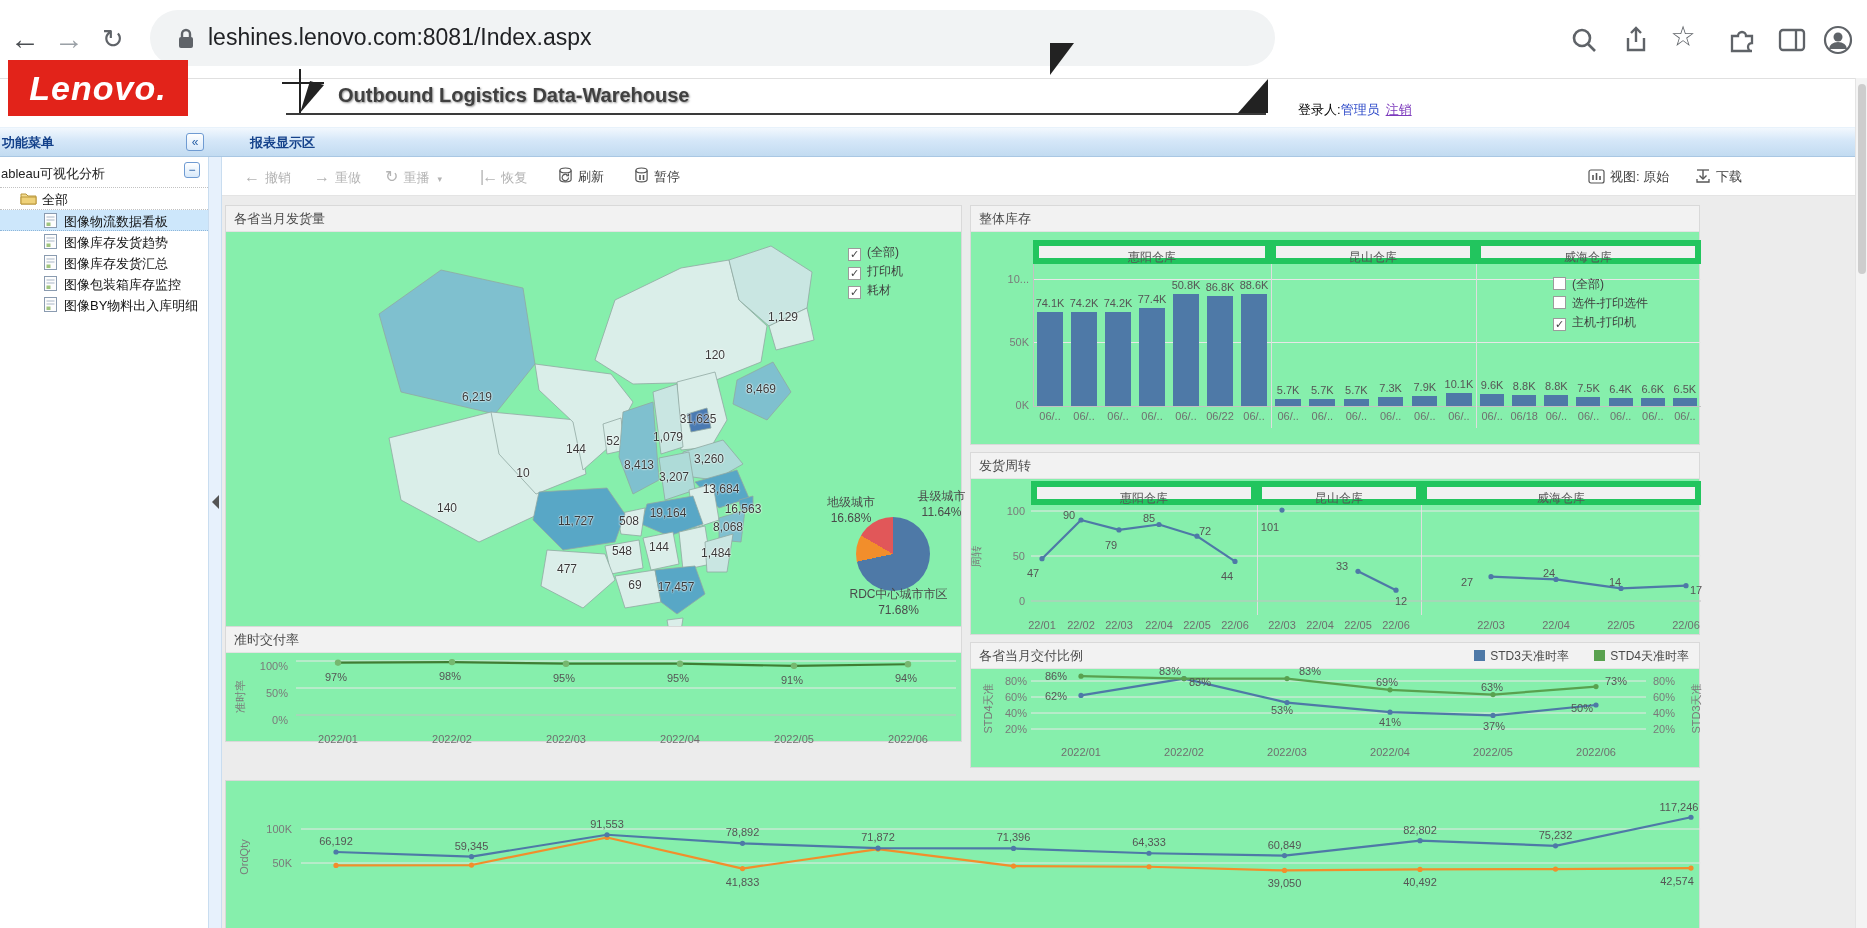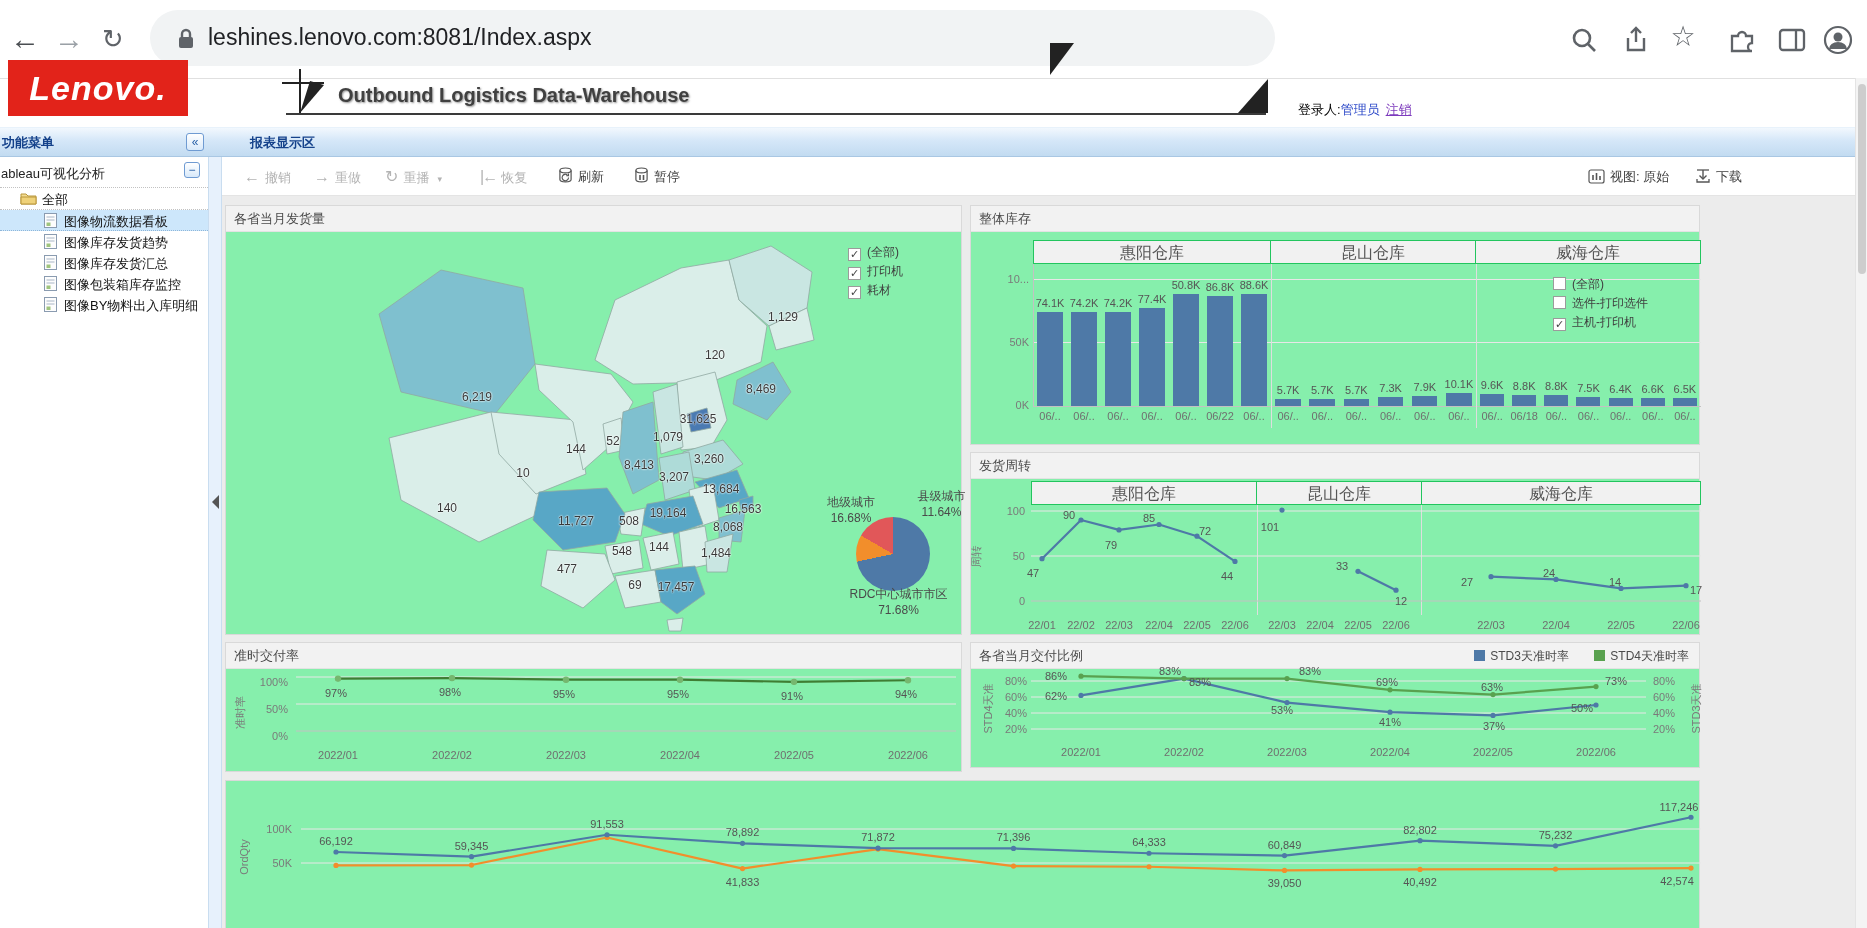--- a/index.html
+++ b/index.html
@@ -48,21 +48,21 @@
   .tbi svg{vertical-align:-3px;margin-right:5px;}
   .tbarrow{font-size:16px;margin-right:5px;}
   
   #dash{position:absolute;left:222px;top:196px;width:1645px;height:732px;background:#ececec;}
   .panel{position:absolute;background:#86efac;border:1px solid #d9d9d9;box-sizing:border-box;}
   .ptitle{position:absolute;left:0;top:0;right:0;height:26px;background:#f2f2f2;border-bottom:1px solid #e3e3e3;font-size:13px;color:#4a4a4a;line-height:26px;padding-left:8px;box-sizing:border-box;}
   .legend{position:absolute;right:10px;top:0;height:26px;line-height:26px;font-size:12px;color:#4a4a4a;}
   .legend .sq{display:inline-block;width:11px;height:11px;margin:0 5px 0 22px;vertical-align:-1px;}
   .ytick{position:absolute;font-size:11px;color:#7a7a7a;text-align:right;}
   .rot{position:absolute;font-size:11px;color:#7a7a7a;transform:rotate(-90deg);transform-origin:center;white-space:nowrap;}
-  .hdrcell{position:absolute;height:24px;background:#f1f1f1;border:1px solid #22c55e;box-sizing:border-box;font-size:16px;color:#565656;text-align:center;line-height:23px;}
+  .hdrcell{position:absolute;height:24px;background:#f1f1f1;border:6px solid #22c55e;box-sizing:border-box;font-size:12px;color:#565656;text-align:center;line-height:23px;}
   .gline{position:absolute;background:#e7e7e7;}
   .axline{position:absolute;background:#c2c2c2;}
   .colsep{position:absolute;background:#dedede;}
   .xlab{position:absolute;font-size:11px;color:#6f6f6f;text-align:center;white-space:nowrap;overflow:hidden;}
   .bar{position:absolute;background:#4e79a7;}
   .blab{position:absolute;font-size:11px;color:#555;text-align:center;white-space:nowrap;}
   .cbrow{position:absolute;height:17px;font-size:12px;color:#3f3f3f;white-space:nowrap;cursor:pointer;}
   .cbbox{display:inline-block;width:13px;height:13px;background:#fff;border:1px solid #9b9b9b;box-sizing:border-box;vertical-align:-2px;margin-right:6px;text-align:center;line-height:11px;font-size:11px;color:#444;}
   .maplab{position:absolute;font-size:12px;color:#3a3a3a;text-shadow:0 0 2px #fff,0 0 2px #fff;white-space:nowrap;transform:translateX(-50%);}
   .pielab{position:absolute;text-align:center;font-size:12px;color:#4a4a4a;line-height:16px;}
@@ -447,21 +447,21 @@
         <span class="xlab" style="left: 331px; top: 166px; width: 36px;">22/04</span>
         <span class="xlab" style="left: 369px; top: 166px; width: 36px;">22/05</span>
         <span class="xlab" style="left: 407px; top: 166px; width: 36px;">22/06</span>
         <span class="xlab" style="left: 502px; top: 166px; width: 36px;">22/03</span>
         <span class="xlab" style="left: 567px; top: 166px; width: 36px;">22/04</span>
         <span class="xlab" style="left: 632px; top: 166px; width: 36px;">22/05</span>
         <span class="xlab" style="left: 697px; top: 166px; width: 36px;">22/06</span>
       </div>
   </div>
 
-  <div class="panel" id="pD" style="left:225px;top:642px;width:737px;height:130px;text-decoration:underline;">
+  <div class="panel" id="pD" style="left:225px;top:626px;width:737px;height:116px;text-decoration:underline;">
     <div class="ptitle">准时交付率</div>
     <span class="ytick" style="left:24px;top:33px;width:38px;">100%</span>
     <span class="ytick" style="left:24px;top:60px;width:38px;">50%</span>
     <span class="ytick" style="left:24px;top:87px;width:38px;">0%</span>
     <span class="rot" style="left:-2px;top:62px;">准时率</span>
     <svg class="chart" id="otsvg" style="left:70px;top:30px;" width="660" height="70">
         <line x1="0" y1="4" x2="660" y2="4" stroke="#e7e7e7" stroke-width="1"></line>
         <line x1="0" y1="31" x2="660" y2="31" stroke="#e7e7e7" stroke-width="1"></line>
         <line x1="0" y1="58" x2="660" y2="58" stroke="#c2c2c2" stroke-width="1"></line>
         <polyline points="42,5.62 156,5.08 270,6.7 384,6.7 498,8.86 612,7.24" fill="none" stroke="#3f7d33" stroke-width="2.2" stroke-linejoin="round"></polyline>

